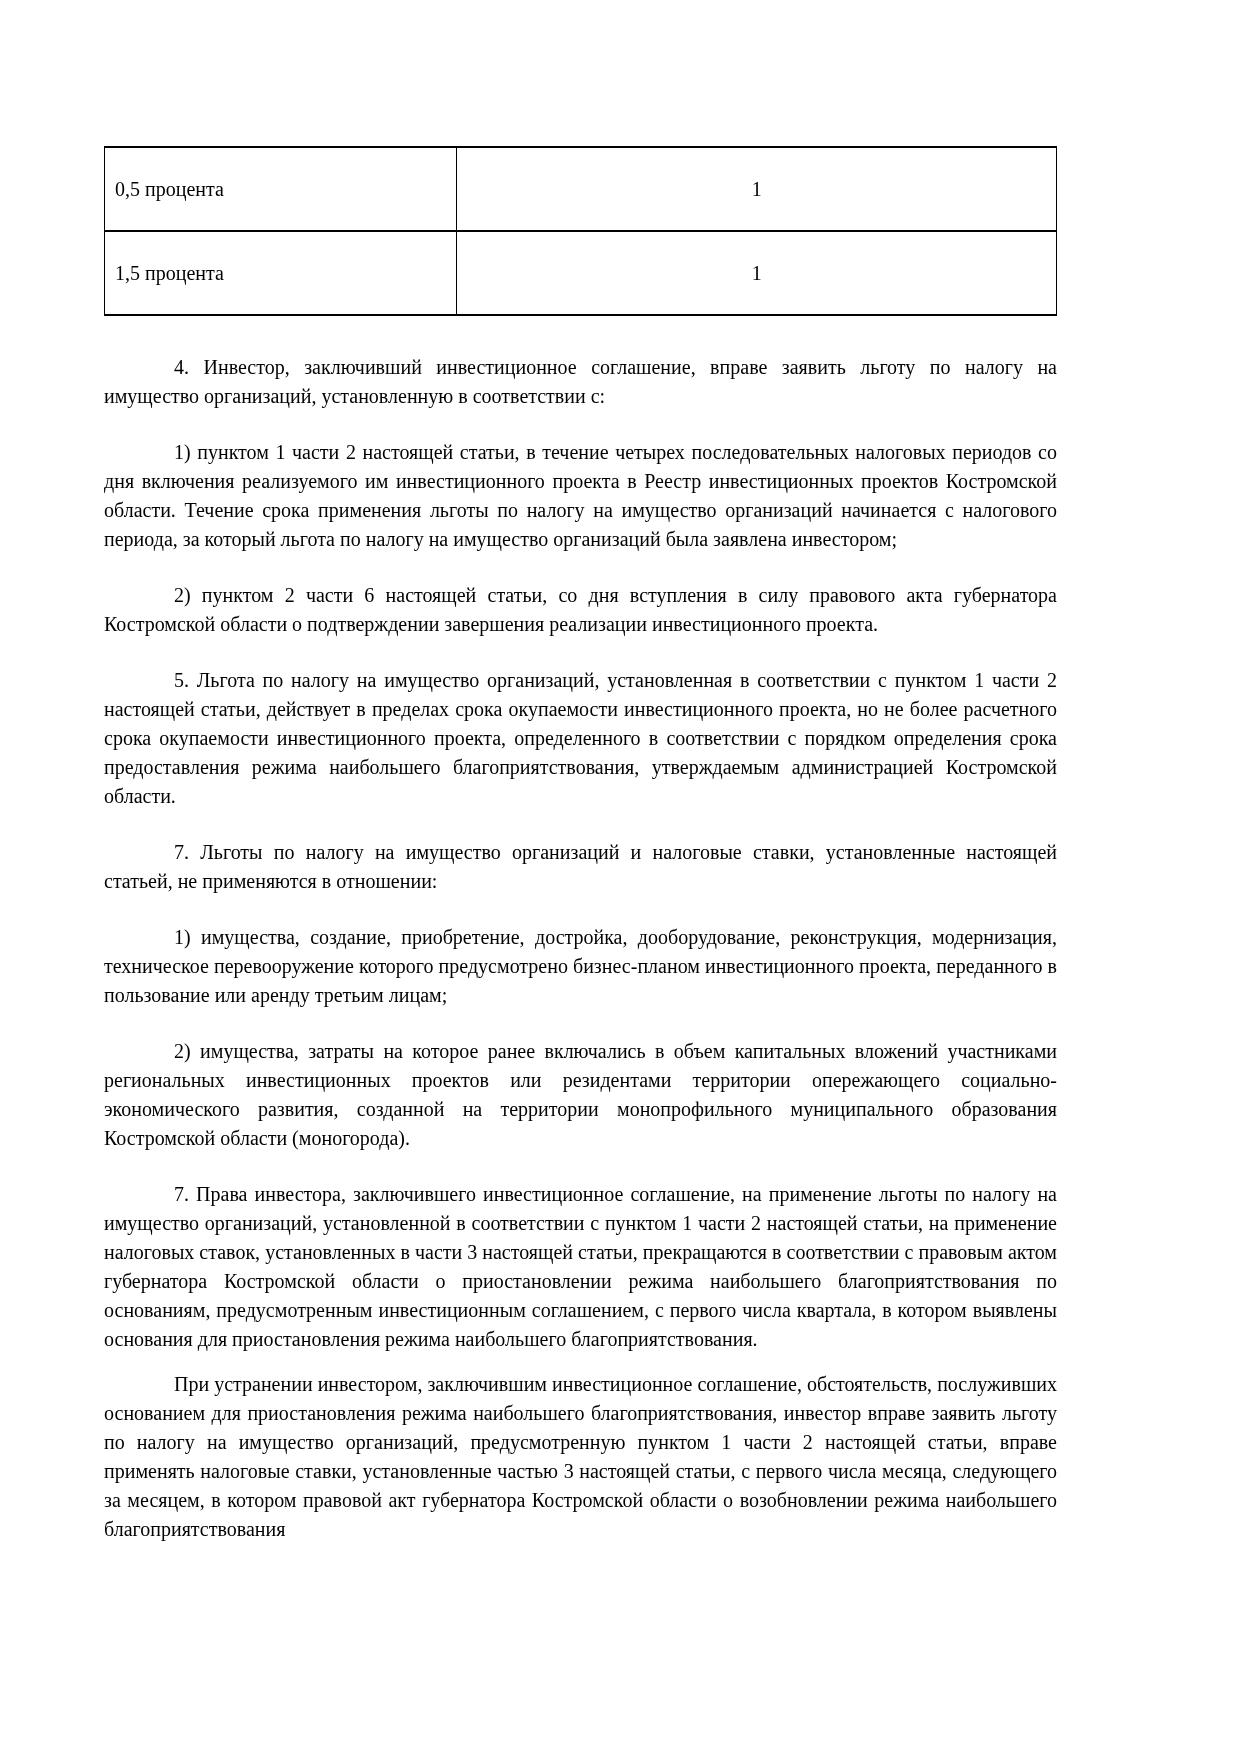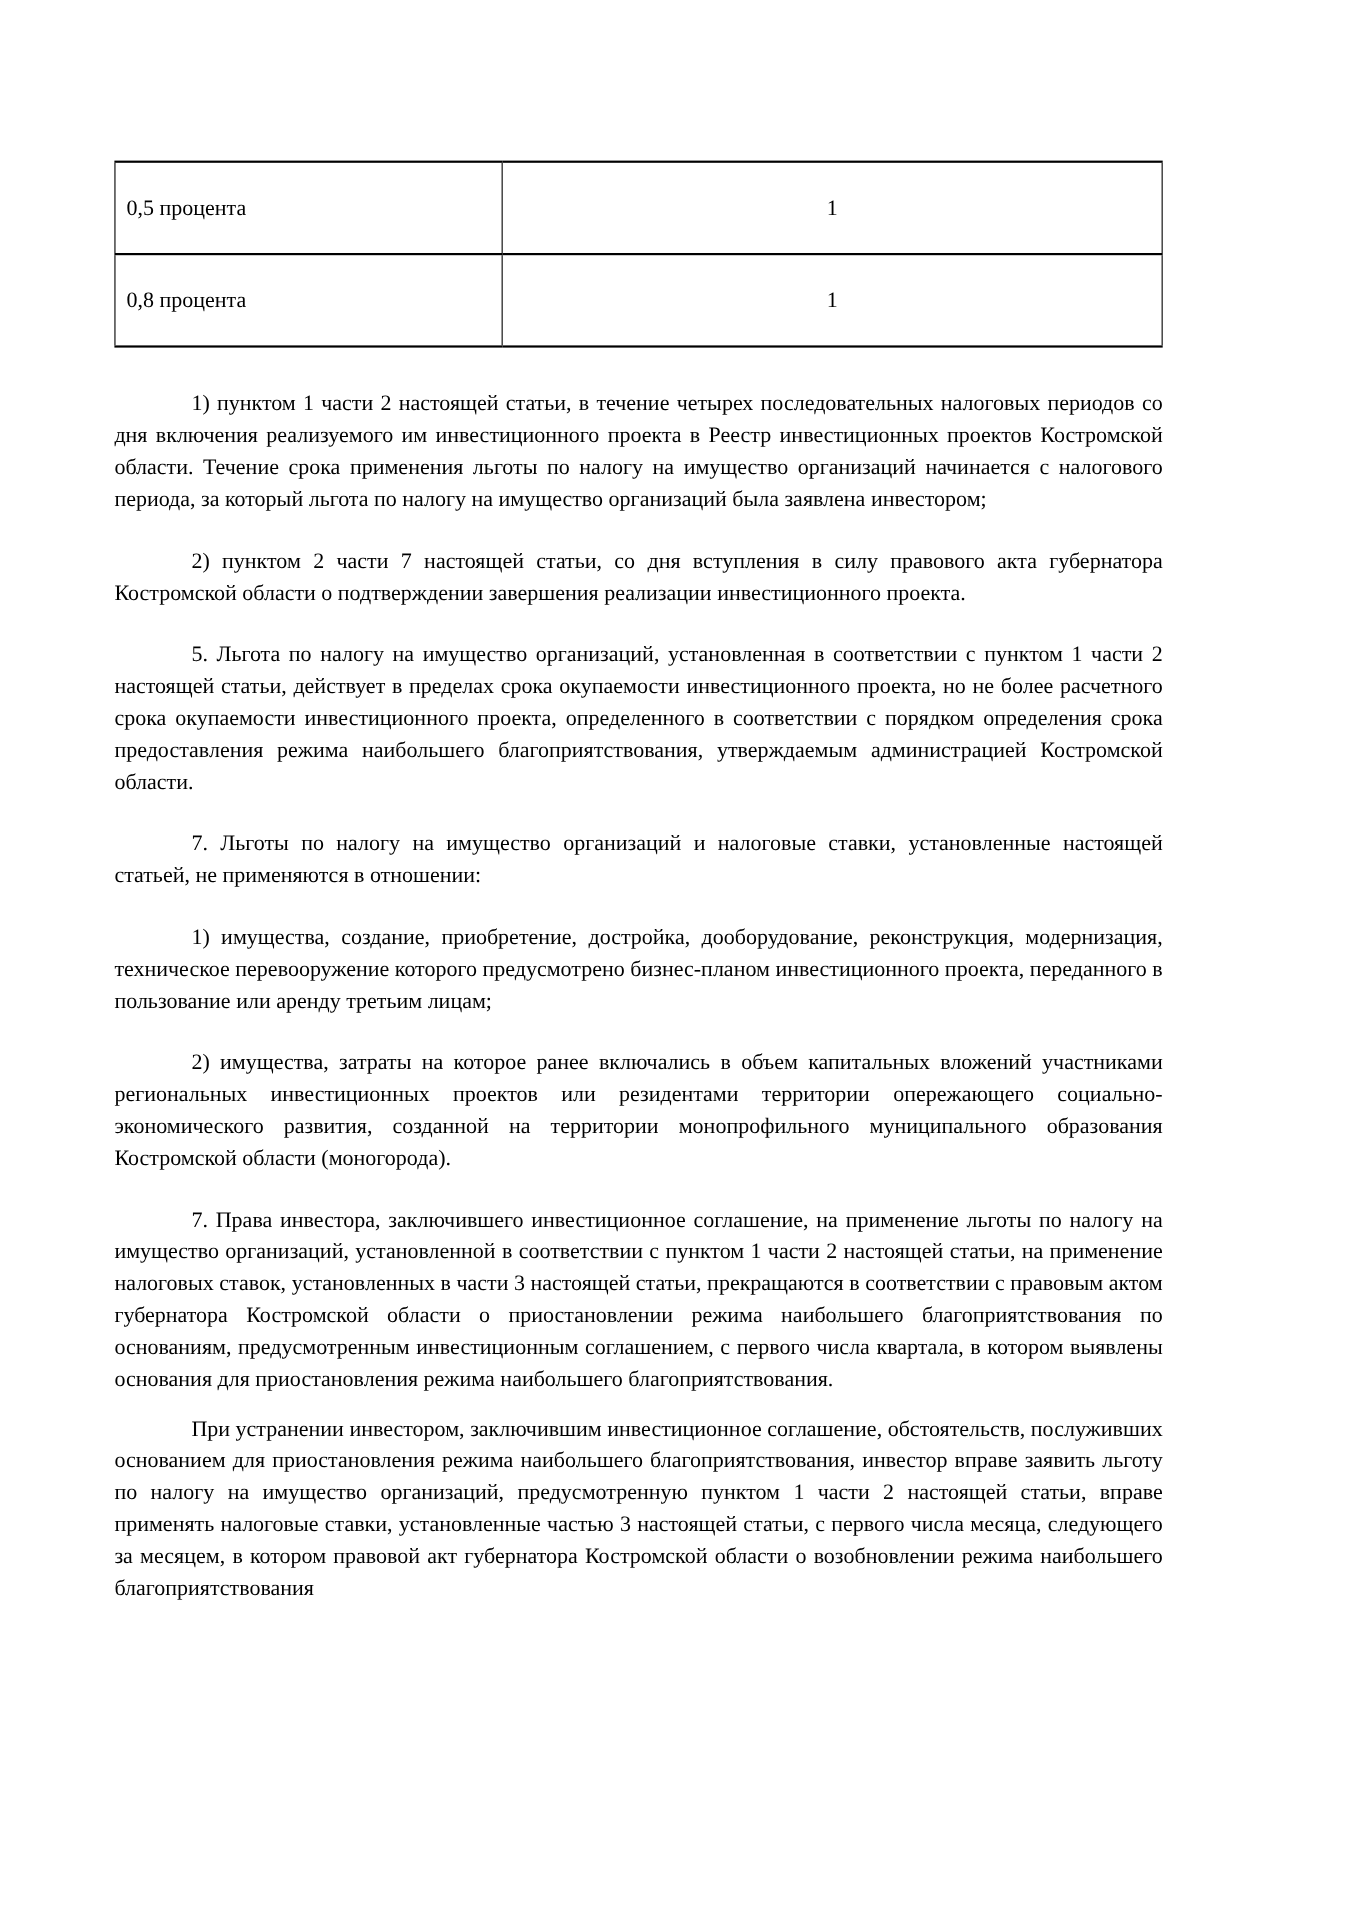--- a/index.html
+++ b/index.html
@@ -68,29 +68,30 @@
 
 <div class="page">
 
   <table class="rate-table">
     <tbody>
       <tr>
         <td class="rate-cell">0,5 процента</td>
         <td class="value-cell">1</td>
       </tr>
       <tr>
-        <td class="rate-cell">0,8 процента</td>
+        <td class="rate-cell">1,5 процента</td>
         <td class="value-cell">1</td>
       </tr>
     </tbody>
   </table>
 
   <div class="text-block">
+    <p>4. Инвестор, заключивший инвестиционное соглашение, вправе заявить льготу по налогу на имущество организаций, установленную в соответствии с:</p>
     <p>1) пунктом 1 части 2 настоящей статьи, в течение четырех последовательных налоговых периодов со дня включения реализуемого им инвестиционного проекта в Реестр инвестиционных проектов Костромской области. Течение срока применения льготы по налогу на имущество организаций начинается с налогового периода, за который льгота по налогу на имущество организаций была заявлена инвестором;</p>
-    <p>2) пунктом 2 части 7 настоящей статьи, со дня вступления в силу правового акта губернатора Костромской области о подтверждении завершения реализации инвестиционного проекта.</p>
+    <p>2) пунктом 2 части 6 настоящей статьи, со дня вступления в силу правового акта губернатора Костромской области о подтверждении завершения реализации инвестиционного проекта.</p>
     <p>5. Льгота по налогу на имущество организаций, установленная в соответствии с пунктом 1 части 2 настоящей статьи, действует в пределах срока окупаемости инвестиционного проекта, но не более расчетного срока окупаемости инвестиционного проекта, определенного в соответствии с порядком определения срока предоставления режима наибольшего благоприятствования, утверждаемым администрацией Костромской области.</p>
     <p>7. Льготы по налогу на имущество организаций и налоговые ставки, установленные настоящей статьей, не применяются в отношении:</p>
     <p>1) имущества, создание, приобретение, достройка, дооборудование, реконструкция, модернизация, техническое перевооружение которого предусмотрено бизнес-планом инвестиционного проекта, переданного в пользование или аренду третьим лицам;</p>
     <p>2) имущества, затраты на которое ранее включались в объем капитальных вложений участниками региональных инвестиционных проектов или резидентами территории опережающего социально-экономического развития, созданной на территории монопрофильного муниципального образования Костромской области (моногорода).</p>
     <p class="attached">7. Права инвестора, заключившего инвестиционное соглашение, на применение льготы по налогу на имущество организаций, установленной в соответствии с пунктом 1 части 2 настоящей статьи, на применение налоговых ставок, установленных в части 3 настоящей статьи, прекращаются в соответствии с правовым актом губернатора Костромской области о приостановлении режима наибольшего благоприятствования по основаниям, предусмотренным инвестиционным соглашением, с первого числа квартала, в котором выявлены основания для приостановления режима наибольшего благоприятствования.</p>
     <p>При устранении инвестором, заключившим инвестиционное соглашение, обстоятельств, послуживших основанием для приостановления режима наибольшего благоприятствования, инвестор вправе заявить льготу по налогу на имущество организаций, предусмотренную пунктом 1 части 2 настоящей статьи, вправе применять налоговые ставки, установленные частью 3 настоящей статьи, с первого числа месяца, следующего за месяцем, в котором правовой акт губернатора Костромской области о возобновлении режима наибольшего благоприятствования</p>
   </div>
 
 </div>
 

